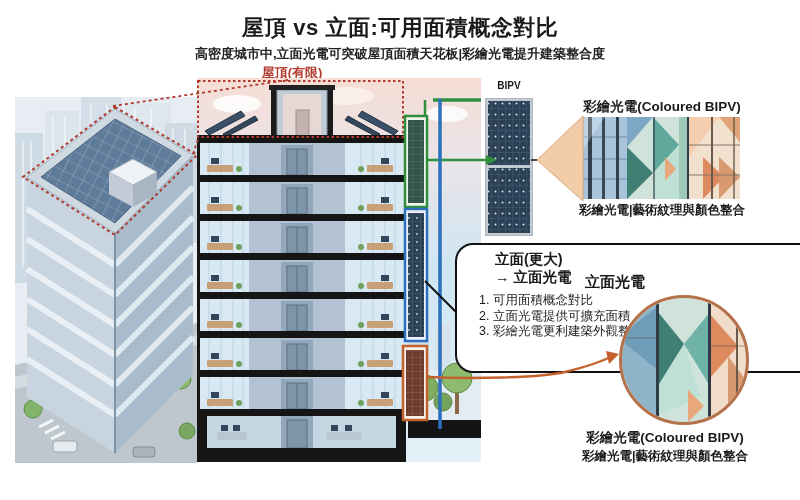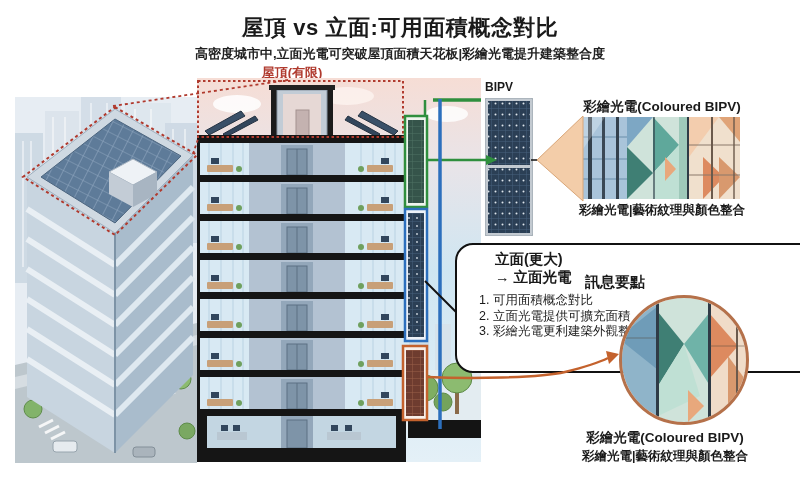--- a/index.html
+++ b/index.html
@@ -5,21 +5,21 @@
   html,body{margin:0;padding:0;background:#fff;}
   #canvas{
     position:relative;width:800px;height:500px;background:#ffffff;overflow:hidden;
     font-family:"Liberation Sans","DejaVu Sans",sans-serif;color:#1a1a1a;padding-left:20px;
   }
   .abs{position:absolute;}
   .ctr{text-align:center;}
   #title{left:0;top:13px;width:800px;font-size:22px;font-weight:bold;letter-spacing:.5px;}
   #subtitle{left:0;top:45px;width:800px;font-size:13px;font-weight:600;color:#222;}
   #roof-limited{left:250px;top:64px;width:84px;font-size:13px;font-weight:bold;color:#b03a2e;text-align:center;}
-  #bipv-label{left:457px;top:80px;width:56px;font-size:12px;font-weight:bold;text-align:right;}
+  #bipv-label{left:481px;top:80px;width:56px;font-size:10px;font-weight:bold;text-align:center;}
   #facade-top-title{left:566px;top:98px;width:192px;font-size:13.5px;font-weight:bold;text-align:center;}
   #facade-top-caption{left:566px;top:202px;width:192px;font-size:12.5px;font-weight:bold;text-align:center;}
   #info-box{
     left:455px;top:243px;width:361px;height:130px;box-sizing:border-box;
     background:#fff;border:2.5px solid #111;border-radius:18px;z-index:2;
   }
   #info-box .h1a{position:absolute;left:38px;top:5px;font-size:14.5px;font-weight:bold;}
   #info-box .h1b{position:absolute;left:38px;top:23px;font-size:14.5px;font-weight:bold;}
   #info-box .h2{position:absolute;left:128px;top:28px;font-size:15px;font-weight:bold;}
   #info-box ol{position:absolute;left:12px;top:48px;margin:0;padding-left:24px;font-size:12.5px;line-height:15.5px;width:250px;}
@@ -266,21 +266,21 @@
         <rect x="128" y="0" width="2" height="82" fill="#6b5a4c"></rect>
         <rect x="150" y="0" width="2" height="82" fill="#6b5a4c" opacity="0.7"></rect>
       </g>
     </svg>
   </div>
   <div class="abs ctr" id="facade-top-caption">彩繪光電|藝術紋理與顏色整合</div>
 
   <div class="abs" id="info-box">
     <div class="h1a">立面(更大)</div>
     <div class="h1b">→ 立面光電</div>
-    <div class="h2">訊息要點</div>
+    <div class="h2">立面光電</div>
     <ol>
       <li>可用面積概念對比</li>
       <li>立面光電提供可擴充面積</li>
       <li>彩繪光電更利建築外觀整合</li>
     </ol>
   </div>
 
   <div class="abs" id="circle-wrap">
     <svg width="132" height="132" viewBox="0 0 132 132">
       <defs>

